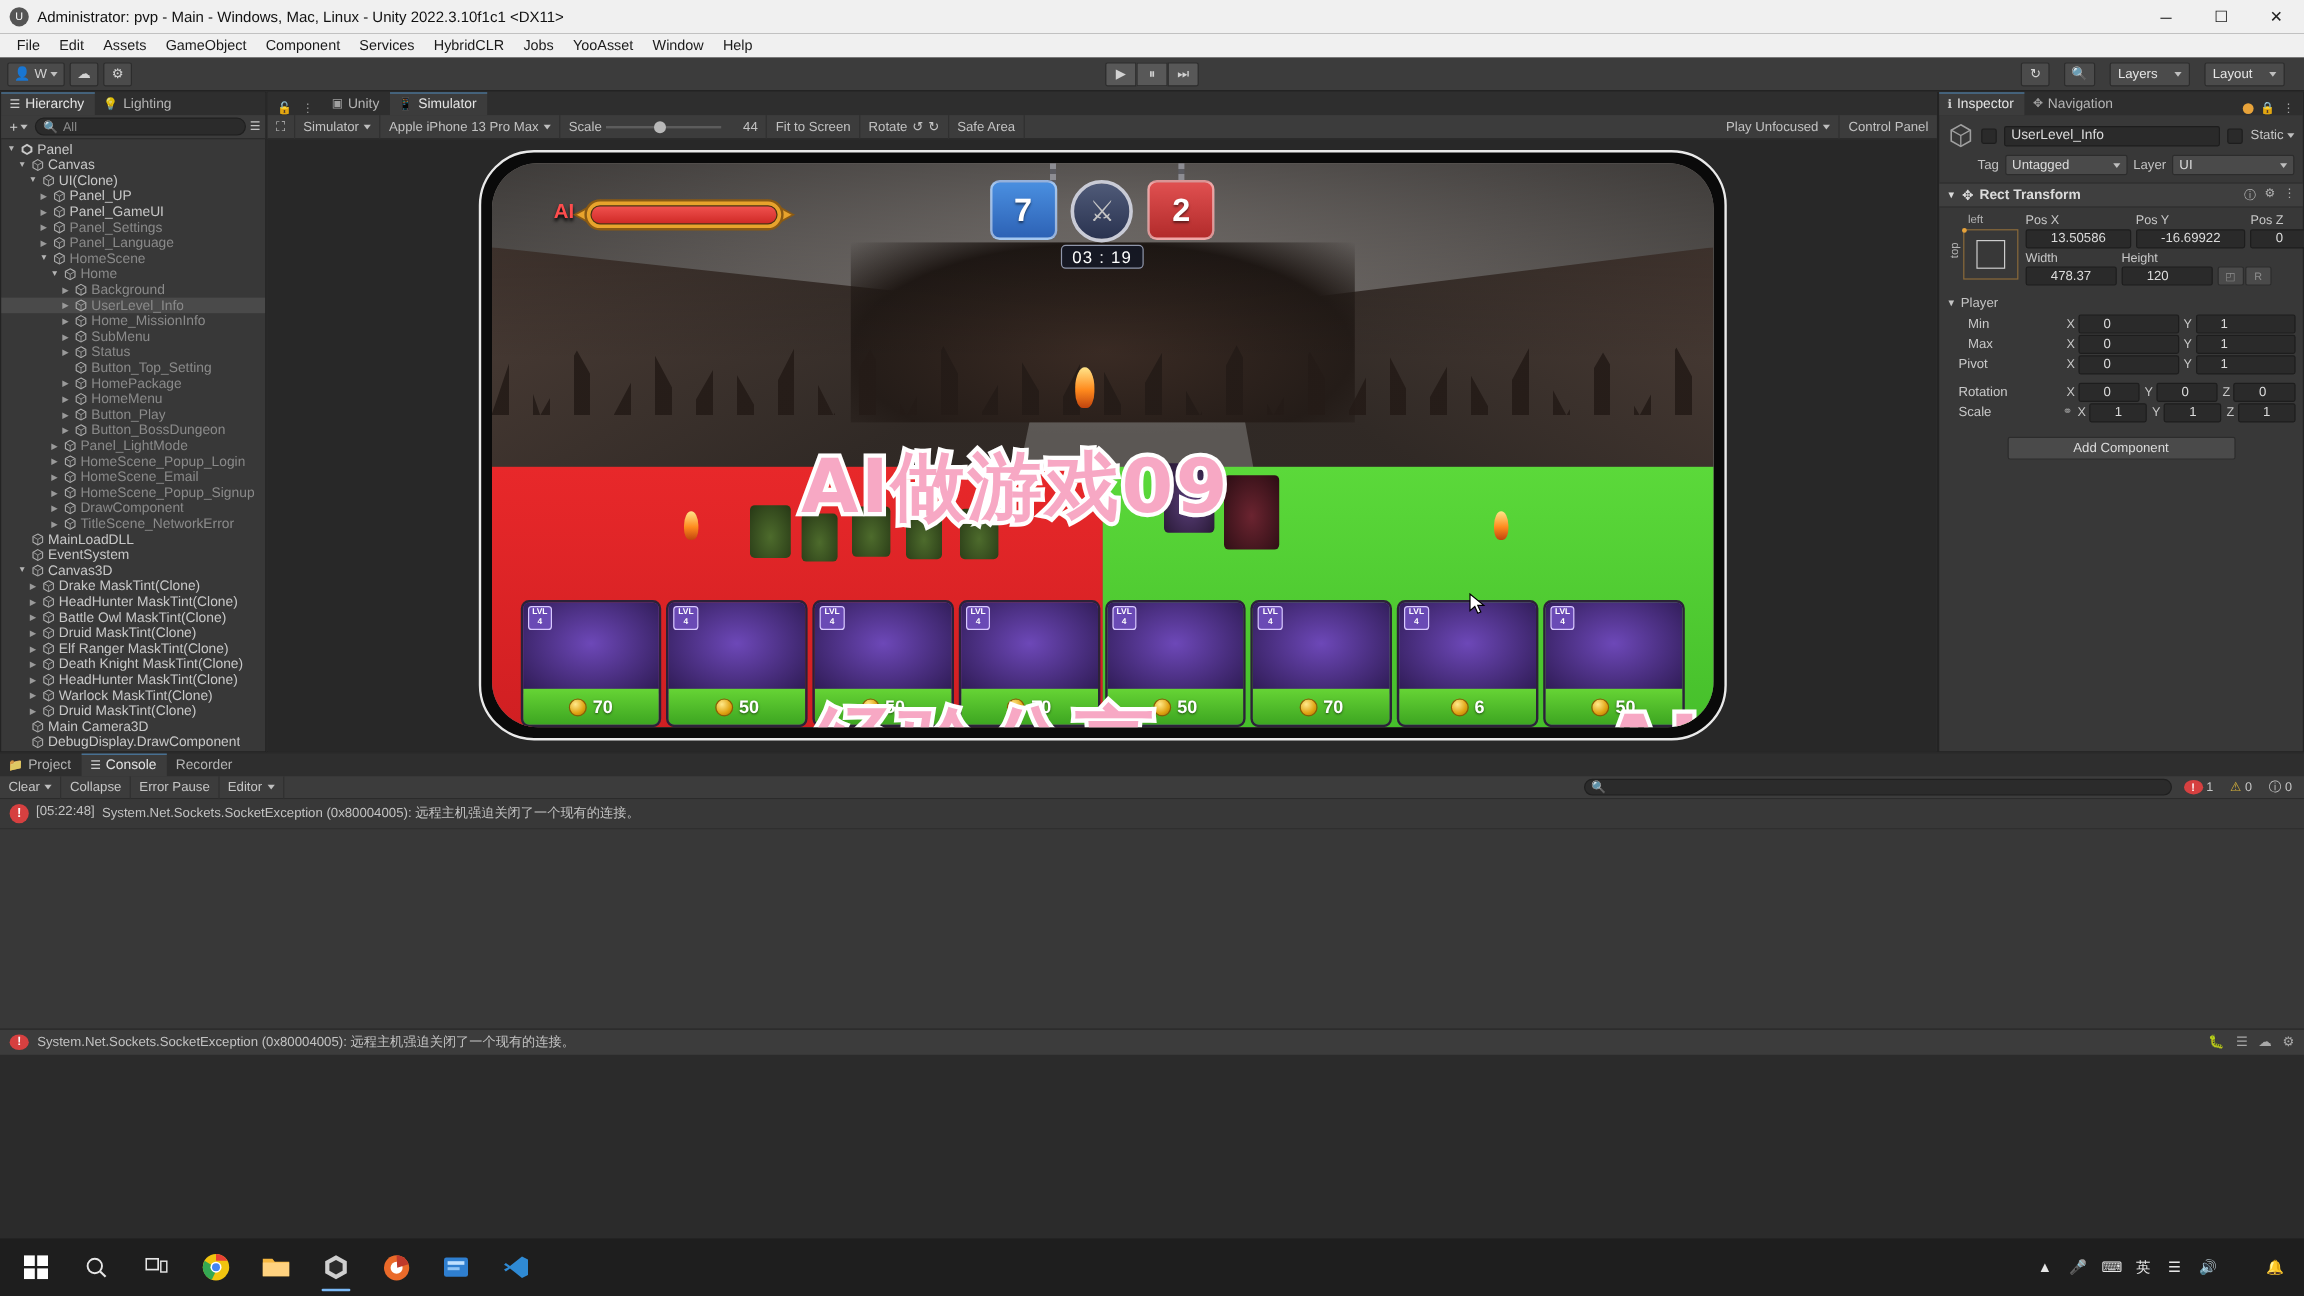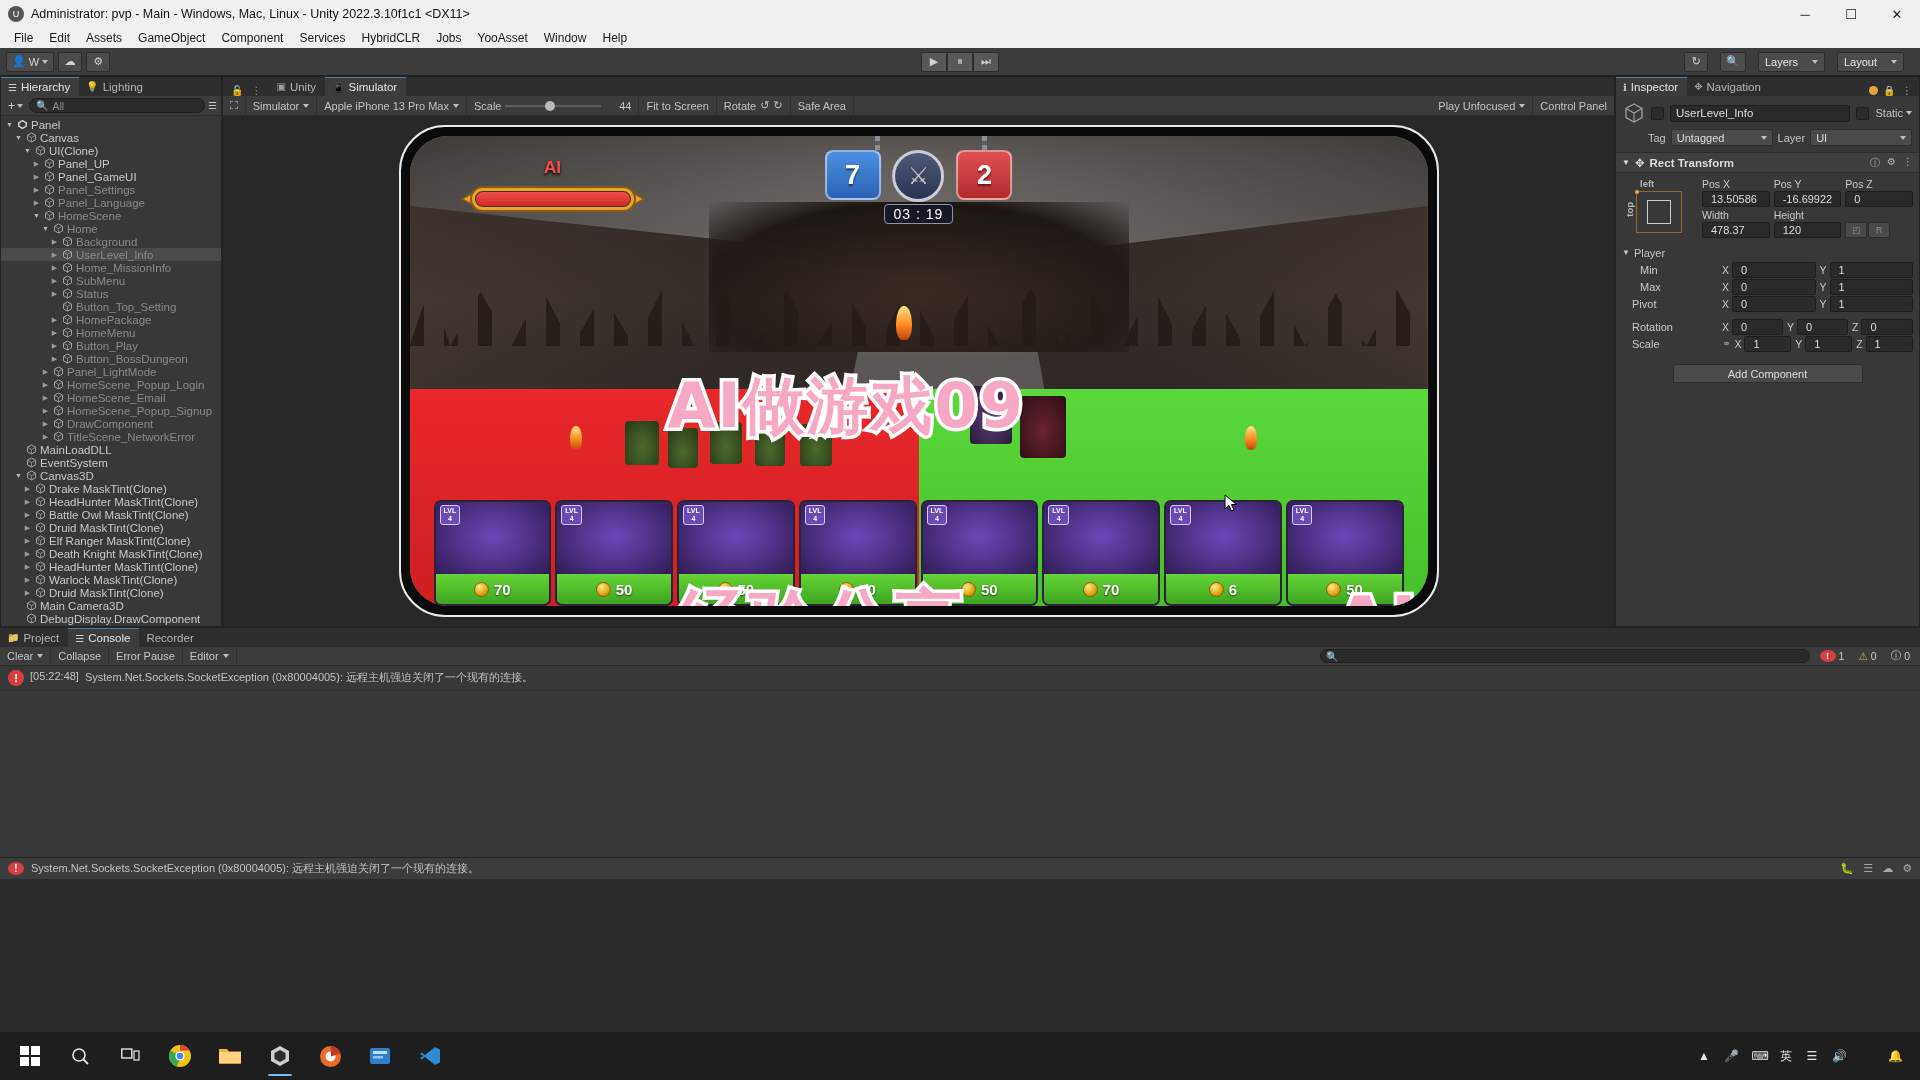--- a/index.html
+++ b/index.html
@@ -103,21 +103,21 @@
        25% 0,28% 100%,31% 8%,34% 100%,37% 4%,40% 100%,43% 14%,46% 100%,49% 2%,52% 100%,
        55% 10%,58% 100%,61% 3%,64% 100%,67% 12%,70% 100%,73% 1%,76% 100%,79% 9%,82% 100%,
        85% 5%,88% 100%,91% 13%,94% 100%,97% 6%,100% 100%); opacity:.9; }
   .lane { position:absolute; left:0; right:0; top:253px; bottom:0; display:flex; }
   .lane-red { flex:1; background:linear-gradient(#e8282a,#d01f22); }
   .lane-green { flex:1; background:linear-gradient(#5bd93a,#46bf2b); }
   .lane-shade { position:absolute; inset:0;
      background:linear-gradient(rgba(0,0,0,.35),rgba(0,0,0,0) 35%); }
 
   
-  .hud-team { position:absolute; top:22px; display:flex; flex-direction:column; align-items:center; }
+  .hud-team { position:absolute; top:22px; display:flex; flex-direction:row; align-items:center; }
   .hud-team.left { left:52px; }
   .hud-team.right { right:52px; }
   .team-name { font-size:17px; font-weight:bold; text-shadow:0 2px 3px #000; }
   .team-name.ai { color:#ff4d4d; }
   .team-name.pl { color:#3fa6ef; }
   .hpbar-wrap { margin-top:4px; width:182px; height:34px; position:relative;
      display:flex; align-items:center; justify-content:center; }
   .hp-frame { position:absolute; left:10px; right:10px; top:6px; bottom:6px;
      border:3px solid #e8a32c; border-radius:11px; background:#4a3212;
      box-shadow:0 0 0 2px #8a5a14; }
@@ -196,36 +196,36 @@
   .taglayer { display:flex; align-items:center; gap:5px; padding:3px 7px 6px 32px; font-size:11px; }
   .tl-lbl { color:#c2c2c2; }
   .tl-dd { flex:1; height:17px; background:#4a4a4a; border:1px solid #2c2c2c; border-radius:2px;
      display:flex; align-items:center; padding:0 5px; font-size:11px; color:#dcdcdc; }
   .tl-dd .caret { margin-left:auto; }
   .comp-header { height:21px; background:#3f3f3f; border-top:1px solid #2b2b2b;
      border-bottom:1px solid #2b2b2b; display:flex; align-items:center; gap:5px; padding:0 6px;
      font-size:11.5px; color:#dcdcdc; font-weight:bold; }
   .comp-header .right { margin-left:auto; display:flex; gap:7px; font-size:10px; color:#b0b0b0; font-weight:normal;}
   .rect-body { display:flex; padding:5px 6px 4px 6px; gap:6px; }
-  .anchor-preset { width:74px; display:flex;font-weight:bold; }
+  .anchor-preset { width:74px; display:flex; }
   .ap-left { width:14px; display:flex; align-items:center; justify-content:center; }
   .ap-vert { writing-mode:vertical-rl; transform:rotate(180deg); font-size:9.5px; color:#b5b5b5; }
   .ap-box { flex:1; }
   .ap-top { font-size:9.5px; color:#b5b5b5; margin-bottom:2px; padding-left:4px;}
   .ap-sq { width:46px;height:42px;border:1px solid #8a6a3a; position:relative; }
   .ap-sq:before { content:""; position:absolute; left:10px; top:8px; width:22px;height:22px;
      border:1px solid #cdcdcd; }
   .ap-sq:after { content:""; position:absolute; left:-2px; top:-2px; width:4px;height:4px;
      border-radius:50%; background:#e8a33a; }
   .rt-fields { flex:1; }
   .frow { display:flex; gap:4px; margin-bottom:2px; align-items:center; }
   .fcol { flex:1; }
   .flab { font-size:10.5px; color:#c8c8c8; margin-bottom:1px; }
   .finp { height:16px; background:#2a2a2a; border:1px solid #1d1d1d; border-radius:2px;
-     font-size:11px; color:#dcdcdc; display:flex; align-items:center; padding:0 8px; }
+     font-size:11px; color:#dcdcdc; display:flex; align-items:center; padding:0 20px; }
   .blockbtns { display:flex; gap:1px; align-self:flex-end; }
   .bbtn { width:22px;height:16px;background:#4a4a4a;border:1px solid #2c2c2c;border-radius:2px;
      display:flex;align-items:center;justify-content:center;font-size:9px;color:#8e8e8e;}
   .prow { display:flex; align-items:center; height:17px; font-size:11px; padding:0 6px; gap:4px;}
   .prow .pn { width:96px; color:#c8c8c8; }
   .prow.ind .pn { padding-left:18px; }
   .xyz { flex:1; display:flex; gap:4px; }
   .xyz .u { flex:1; display:flex; align-items:center; gap:3px; }
   .xyz .ax { font-size:10.5px; color:#c8c8c8; }
   .foldrow { display:flex; align-items:center; height:17px; font-size:11px; gap:4px; padding:0 6px;}

